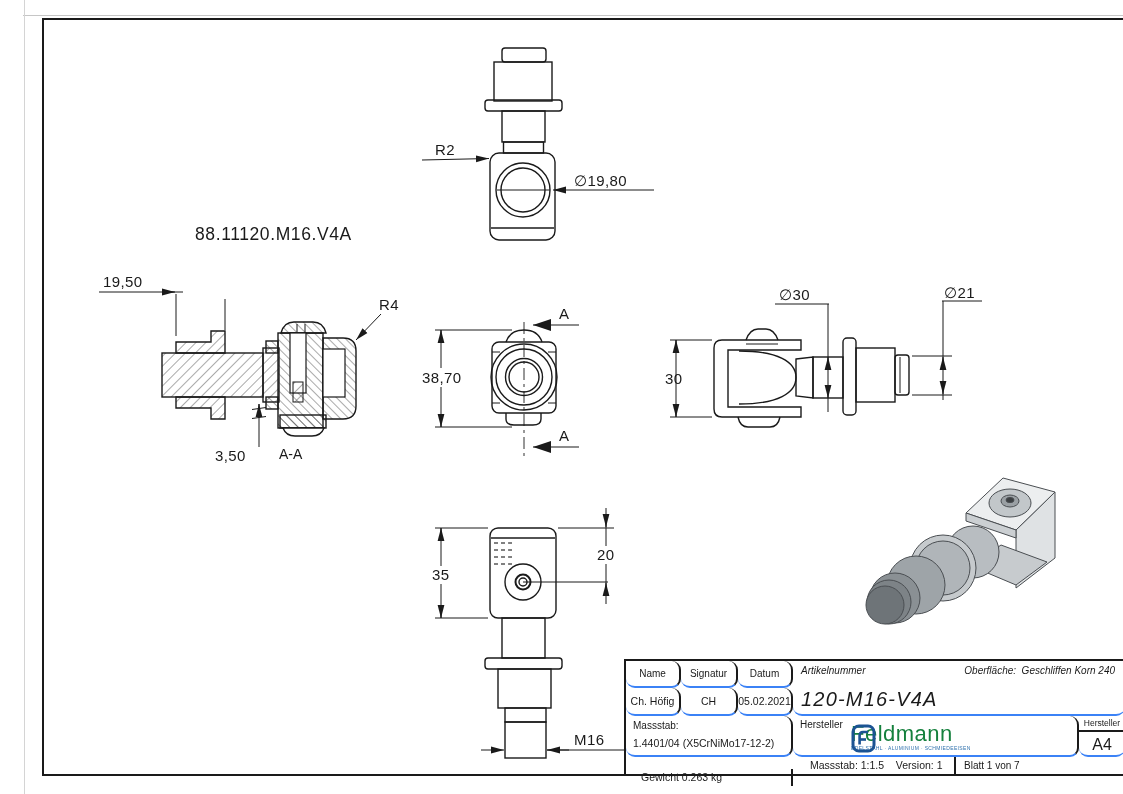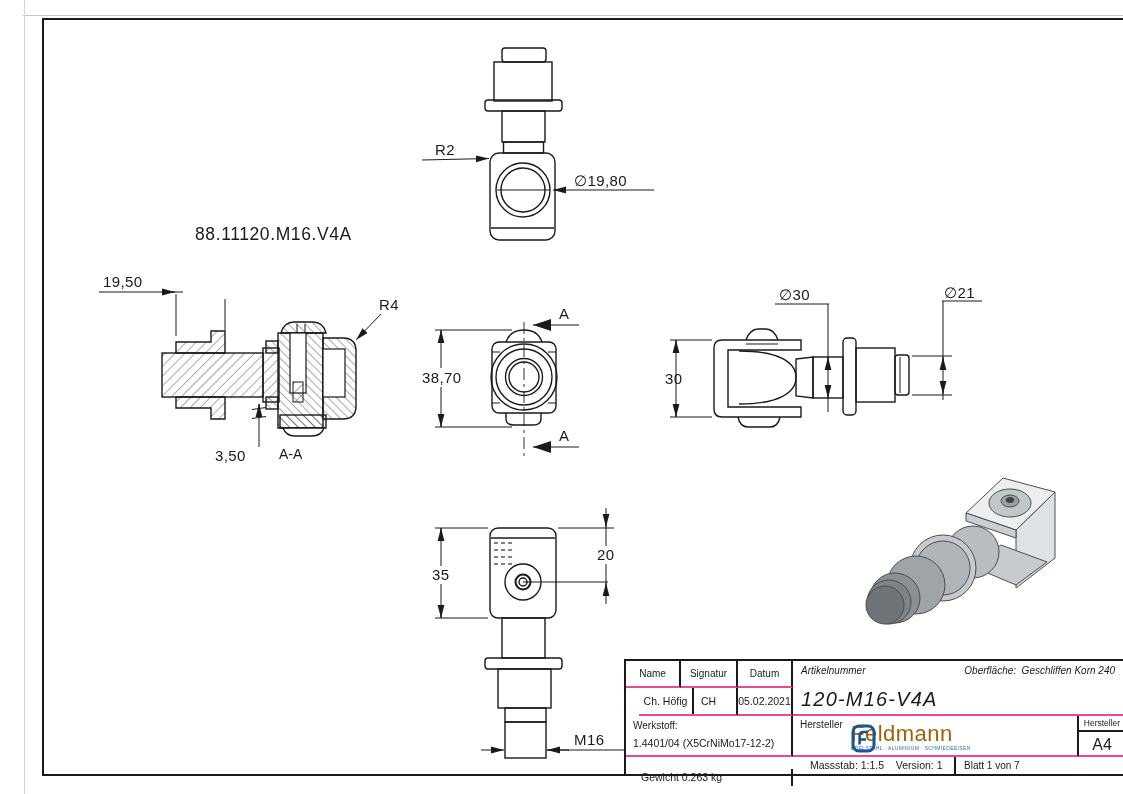--- a/index.html
+++ b/index.html
@@ -13,21 +13,21 @@
   svg text{font-family:"Liberation Sans",sans-serif;fill:#1a1a1a;}
   .dim{font-size:15px;letter-spacing:0.4px;}
   .dimsmall{font-size:14px;}
   .partno{font-size:17.5px;letter-spacing:0.6px;}
 
   
   .tblock{position:absolute;left:601px;top:659px;width:503px;height:117px;
           border:2px solid #1a1a1a;box-sizing:border-box;background:#fff;}
   .cell{position:absolute;box-sizing:border-box;font-size:10.5px;}
   .bR{border-right:2px solid #1a1a1a;}
-  .bB{border-bottom:2px solid #ec4899;}
+  .bB{border-bottom:2px solid #3b82f6;border-radius:9px;}
   .cc{display:flex;align-items:center;justify-content:center;text-align:center;}
   .lbl{font-size:10px;}
   .artnum{font-size:20px;letter-spacing:1.2px;}
   .logo-row{display:flex;align-items:flex-start;justify-content:center;gap:5px;margin-top:1px;}
   .logo-name{font-size:22px;font-weight:500;line-height:20px;letter-spacing:0.5px;}
   .logo-sub{font-size:5px;letter-spacing:0.35px;margin-top:1px;white-space:nowrap;}
 </style>
 </head>
 <body>
 
@@ -246,48 +246,48 @@
       <circle cx="872" cy="598" r="25" fill="#8a9094"></circle>
       <circle cx="866" cy="602" r="22" fill="#7d8387"></circle>
       <circle cx="862" cy="605" r="19" fill="#6e7478"></circle>
     </g>
   </svg>
 
   <div class="tblock">
     <div class="cell bR bB cc lbl" style="left:0;top:0;width:55px;height:27px;">Name</div>
     <div class="cell bR bB cc lbl" style="left:55px;top:0;width:57px;height:27px;">Signatur</div>
     <div class="cell bR bB cc lbl" style="left:112px;top:0;width:55px;height:27px;">Datum</div>
-    <div class="cell bR bB cc" style="left:13px;top:27px;width:55px;height:28px;">Ch. Höfig</div>
+    <div class="cell bR bB cc" style="left:0;top:27px;width:55px;height:28px;">Ch. Höfig</div>
     <div class="cell bR bB cc" style="left:55px;top:27px;width:57px;height:28px;">CH</div>
     <div class="cell bR bB cc" style="left:112px;top:27px;width:55px;height:28px;">05.02.2021</div>
 
     <div class="cell bB" style="left:167px;top:0;width:332px;height:55px;font-style:italic;">
       <span class="lbl" style="position:absolute;left:8px;top:4px;">Artikelnummer</span>
       <span class="lbl" style="position:absolute;right:10px;top:4px;">
         <span>Oberfläche:</span>&nbsp;
         <span>Geschliffen Korn 240</span>
       </span>
       <span class="artnum" style="position:absolute;left:8px;bottom:3px;">120-M16-V4A</span>
     </div>
 
     <div class="cell bR bB" style="left:0;top:55px;width:167px;height:41px;">
-      <span class="lbl" style="position:absolute;left:7px;top:4px;">Werkstoff:</span>
+      <span class="lbl" style="position:absolute;left:7px;top:4px;">Massstab:</span>
       <span style="position:absolute;left:7px;top:21px;font-size:10.5px;white-space:nowrap;">1.4401/04 (X5CrNiMo17-12-2)</span>
     </div>
 
     <div class="cell bR bB" style="left:167px;top:55px;width:286px;height:41px;">
       <span class="lbl" style="position:absolute;left:7px;top:3px;">Hersteller</span>
       <div class="logo-row" style="position:absolute;left:58px;top:7px;">
         <svg width="25" height="29" viewBox="0 0 25 29">
           <rect x="2" y="2" width="21" height="25" rx="6" fill="none" stroke="#1b5393" stroke-width="3"></rect>
           <path d="M17,8 h-5 q-3.4,0 -3.4,3.4 v9" fill="none" stroke="#1b5393" stroke-width="2.6"></path>
           <path d="M9,15.5 h6" fill="none" stroke="#1b5393" stroke-width="2.6"></path>
         </svg>
         <div>
-          <div class="logo-name" style="color:#a16207;">Feldmann</div>
+          <div class="logo-name" style="color:#15803d;">Feldmann</div>
           <div class="logo-sub" style="color:#2f71ad;">EDELSTAHL · ALUMINIUM · SCHMIEDEEISEN</div>
         </div>
       </div>
     </div>
 
     <div class="cell bB" style="left:453px;top:55px;width:46px;height:41px;">
       <div class="cc" style="position:absolute;left:0;top:0;width:100%;height:16px;border-bottom:2px solid #1a1a1a;box-sizing:border-box;font-size:8.5px;">Hersteller</div>
       <div class="cc" style="position:absolute;left:0;top:16px;width:100%;height:25px;font-size:16px;">A4</div>
     </div>
 

